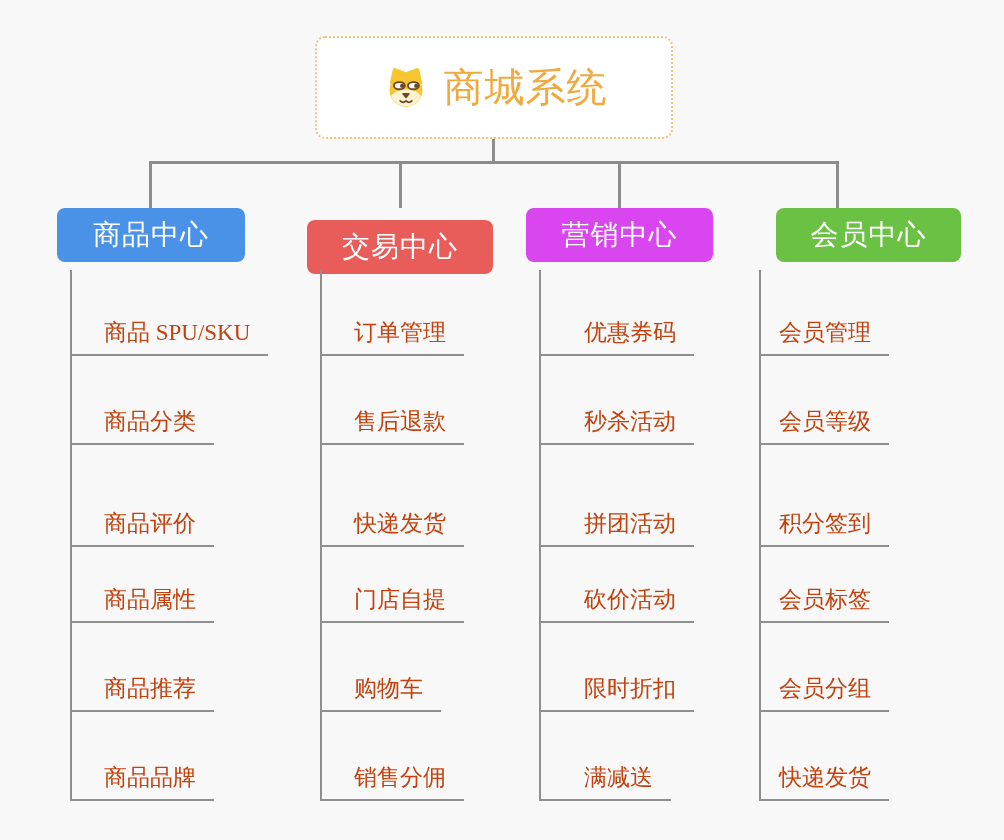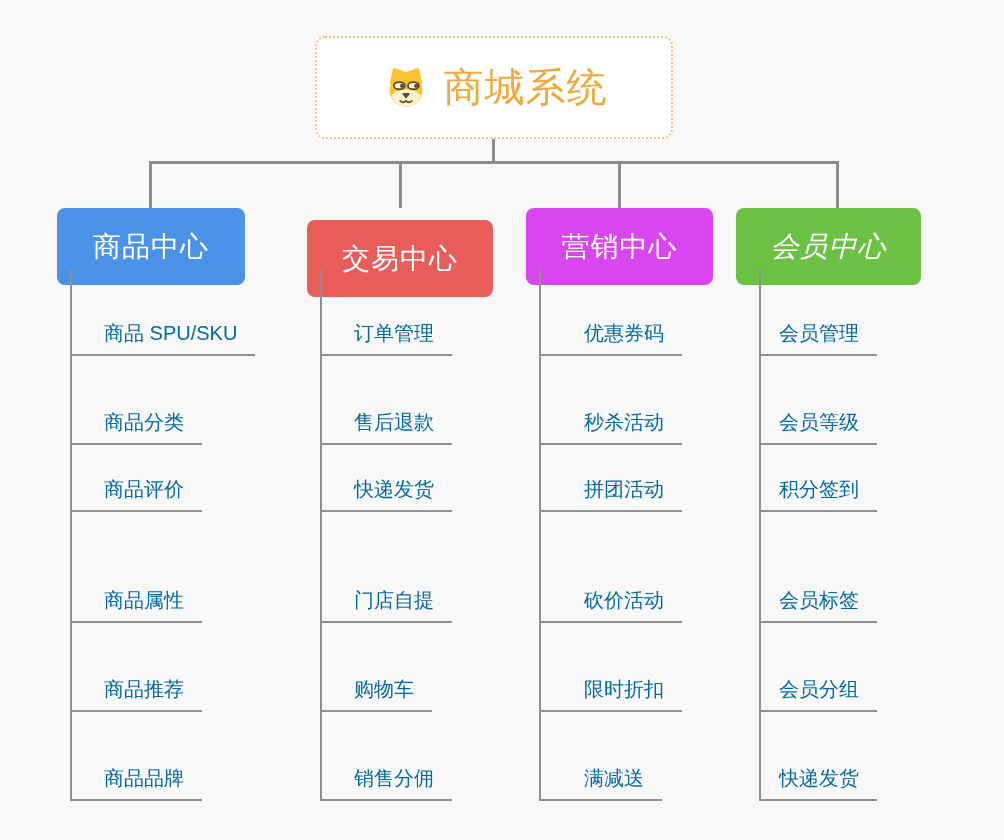--- a/index.html
+++ b/index.html
@@ -47,66 +47,67 @@
   .conn {
     position: absolute;
     background: #8C8C8C;
   }
   .conn.v { width: 3px; }
   .conn.h { height: 3px; }
   
   .branch-node {
     position: absolute;
     top: 208px;
-    height: 77px;
+    height: 54px;
     border-radius: 8px;
     display: flex;
     align-items: center;
     justify-content: center;
     color: #FFFFFF;
     font-size: 28px;
     letter-spacing: 1px;
     cursor: pointer;
     white-space: nowrap;
   }
   .branch-1 { left: 57px;  width: 188px; }
   .branch-2 { left: 307px; width: 186px; margin-top: 12px; }
   .branch-3 { left: 526px; width: 187px; }
-  .branch-4 { left: 736px; width: 185px; font-style: italic; }
+  .branch-4 { left: 776px; width: 185px; }
   
   .trunk {
     position: absolute;
     top: 270px;
     width: 2px;
     height: 531px;
     background: #8F8F8F;
   }
   .trunk-1 { left: 70px; }
   .trunk-2 { left: 320px; }
   .trunk-3 { left: 539px; }
   .trunk-4 { left: 759px; }
   
   .leaf {
     position: absolute;
     transform: translateY(-100%);
-    font-size: 20px;
-    color: #0369a1;
+    font-size: 23px;
+    color: #c2410c;
     line-height: 30px;
     padding: 0 18px 6px 34px;
     border-bottom: 2px solid #8F8F8F;
     white-space: nowrap;
     cursor: pointer;
+    font-family: Liberation Serif, serif;
   }
   .col-1 .leaf { left: 70px; }
   .col-2 .leaf { left: 320px; }
   .col-3 .leaf { left: 539px; padding-left: 45px; }
   .col-4 .leaf { left: 759px; padding-left: 20px; }
   .leaf.r1 { top: 356px; }
   .leaf.r2 { top: 445px; }
-  .leaf.r3 { top: 512px; }
+  .leaf.r3 { top: 547px; }
   .leaf.r4 { top: 623px; }
   .leaf.r5 { top: 712px; }
   .leaf.r6 { top: 801px; }
 </style>
 </head>
 <body>
 
 <div class="canvas">
 
   <div class="root-node">

